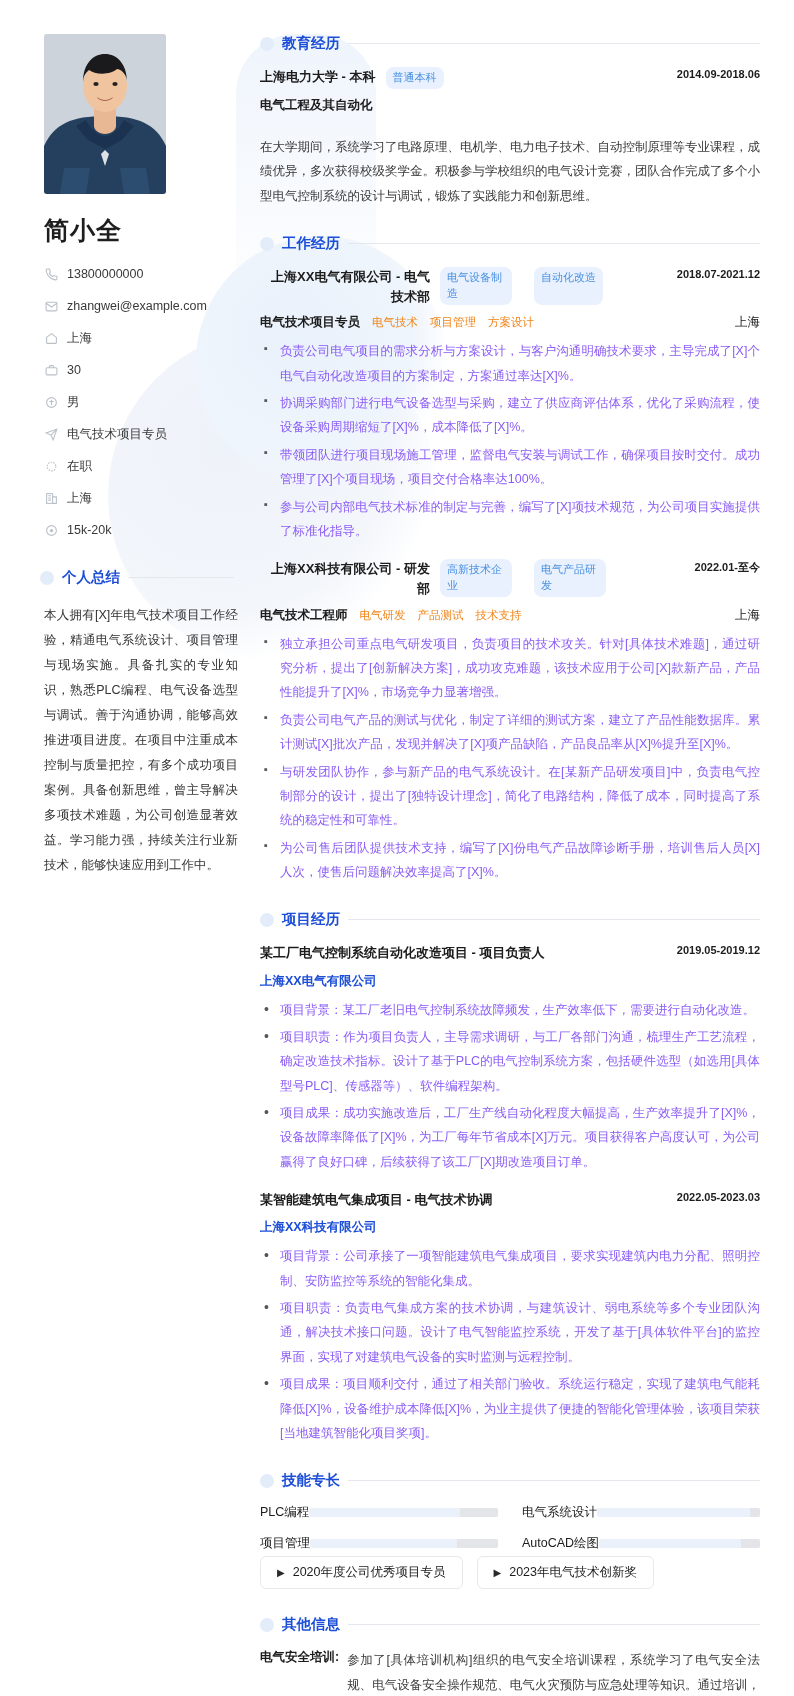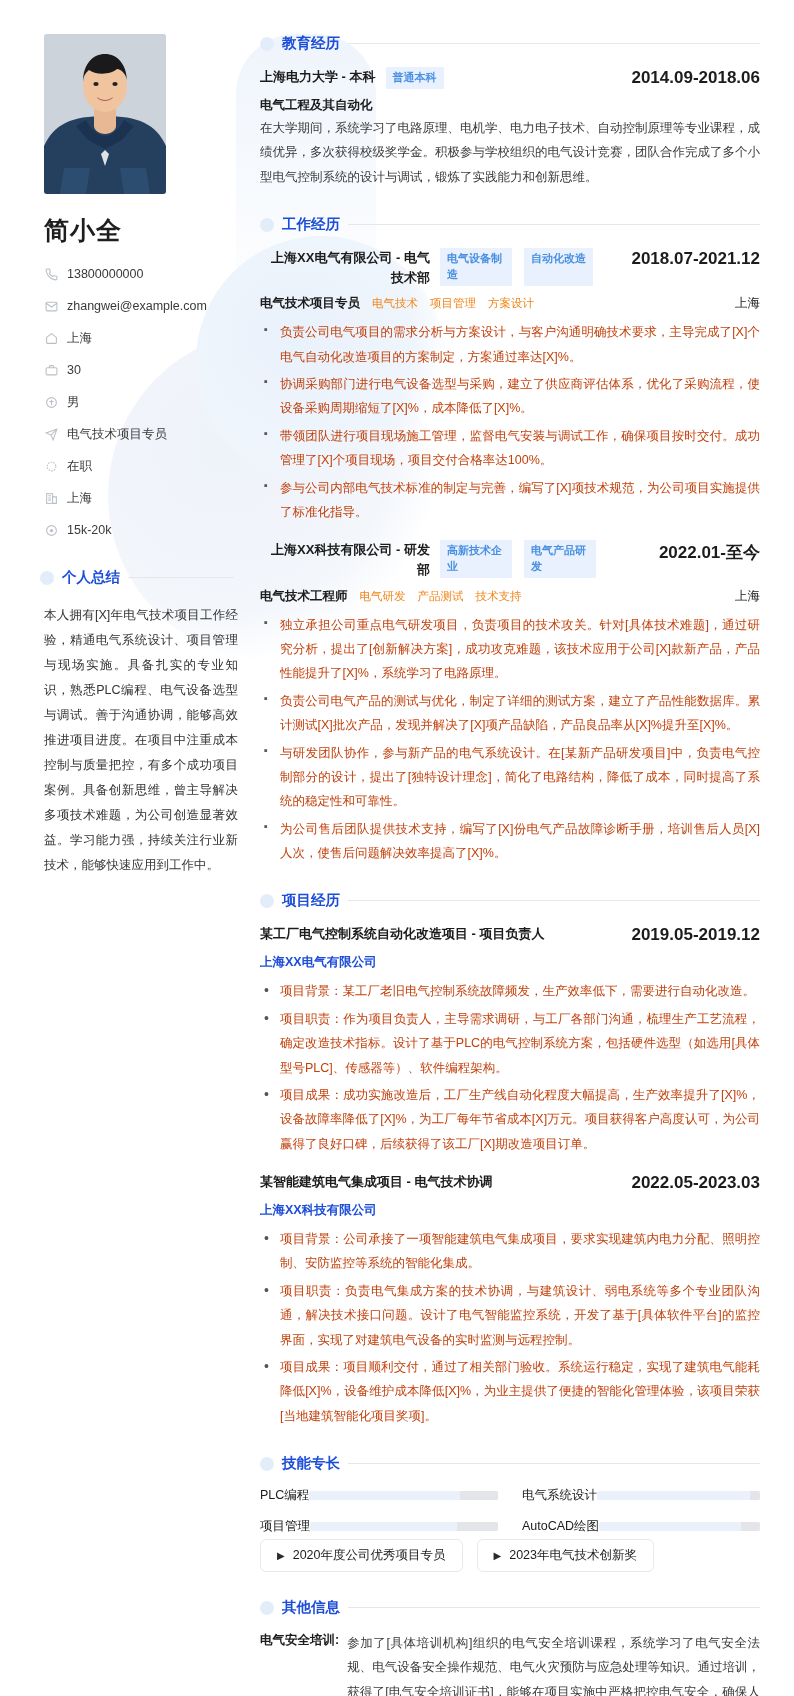--- a/index.html
+++ b/index.html
@@ -56,40 +56,40 @@
   
   .main { flex:1; min-width:0; padding-left: 12px; }
   .main .sect-head { margin-top: 26px; margin-bottom: 14px; }
   .main .sect-head:first-child { margin-top: 0; }
 
   .entry { margin-bottom: 16px; }
   .erow { display:flex; align-items:flex-start; gap:10px; }
   .etitle { font-size:13px; font-weight:bold; color:#1c1c1c; line-height:1.55; }
   .etitle.w { max-width: 170px; text-align: right; }
   .espacer { flex:1; }
-  .edate { font-size:17px; font-weight:bold; color:#1c1c1c; white-space:nowrap; padding-top:1px; }
+  .edate { font-size:11px; font-weight:bold; color:#1c1c1c; white-space:nowrap; padding-top:1px; }
 
   .tag-blue {
     display:inline-block; background:#e8f1fd; color:#4a90e2; font-size:11px;
-    padding:3px 7px; border-radius:1px; line-height:1.45; max-width:72px;font-weight:bold;
+    padding:3px 7px; border-radius:8px; line-height:1.45; max-width:72px;
   }
-  .tagwrap { display:flex; gap:12px; }
+  .tagwrap { display:flex; gap:22px; }
 
   .rowsub { display:flex; align-items:center; gap:12px; margin-top:7px; }
   .role { font-size:12.5px; font-weight:bold; color:#1c1c1c; white-space:nowrap; }
   .tag-orange { font-size:11.5px; color:#f08519; white-space:nowrap; }
   .loc { font-size:12.5px; color:#1c1c1c; white-space:nowrap; }
 
   .major { font-size:12.5px; font-weight:bold; color:#1c1c1c; margin-top:8px; }
   .company { font-size:12.5px; font-weight:bold; color:#1d4ed8; margin-top:9px; }
 
-  .para { font-size:12.5px; line-height:1.95; color:#3a3a3a; margin-top:2px; text-align:justify; }
+  .para { font-size:12.5px; line-height:1.95; color:#3a3a3a; margin-top:21px; text-align:justify; }
 
   ul.blist { list-style:none; margin: 8px 0 0 0; padding:0; }
-  ul.blist li { position:relative; padding-left:20px; font-size:12.5px; line-height:1.95; color:#c2410c; margin-bottom:3px; text-align:justify; }
+  ul.blist li { position:relative; padding-left:20px; font-size:12.5px; line-height:1.95; color:#8b5cf6; margin-bottom:3px; text-align:justify; }
   ul.blist li:before { content:"\25AA"; position:absolute; left:4px; top:-1px; color:#555; font-size:11px; }
   ul.blist.round li:before { content:"\2022"; font-size:14px; top:-2px; }
 
   
   .skills { display:grid; grid-template-columns:1fr 1fr; gap: 14px 24px; margin-top:4px; }
   .skill { display:flex; align-items:center; }
   .skill .nm { font-size:12.5px; color:#1c1c1c; white-space:nowrap; }
   .skill .bar { flex:1; height:9px; border-radius:2px; background:#eaf1fa; position:relative; overflow:hidden; }
   .skill .bar i { position:absolute; right:0; top:0; bottom:0; background:#e3e5e8; display:block; }
 
@@ -298,21 +298,21 @@
       </div>
       <div class="rowsub">
         <span class="role">电气技术工程师</span>
         <span class="tag-orange">电气研发</span>
         <span class="tag-orange">产品测试</span>
         <span class="tag-orange">技术支持</span>
         <span class="espacer"></span>
         <span class="loc">上海</span>
       </div>
       <ul class="blist">
-        <li>独立承担公司重点电气研发项目，负责项目的技术攻关。针对[具体技术难题]，通过研究分析，提出了[创新解决方案]，成功攻克难题，该技术应用于公司[X]款新产品，产品性能提升了[X]%，系统学习了电路原理。</li>
+        <li>独立承担公司重点电气研发项目，负责项目的技术攻关。针对[具体技术难题]，通过研究分析，提出了[创新解决方案]，成功攻克难题，该技术应用于公司[X]款新产品，产品性能提升了[X]%，市场竞争力显著增强。</li>
         <li>负责公司电气产品的测试与优化，制定了详细的测试方案，建立了产品性能数据库。累计测试[X]批次产品，发现并解决了[X]项产品缺陷，产品良品率从[X]%提升至[X]%。</li>
         <li>与研发团队协作，参与新产品的电气系统设计。在[某新产品研发项目]中，负责电气控制部分的设计，提出了[独特设计理念]，简化了电路结构，降低了成本，同时提高了系统的稳定性和可靠性。</li>
         <li>为公司售后团队提供技术支持，编写了[X]份电气产品故障诊断手册，培训售后人员[X]人次，使售后问题解决效率提高了[X]%。</li>
       </ul>
     </div>
 
     <div class="sect-head">
       <span class="dot"></span>
       <span class="t">项目经历</span>
       <span class="ln"></span>

